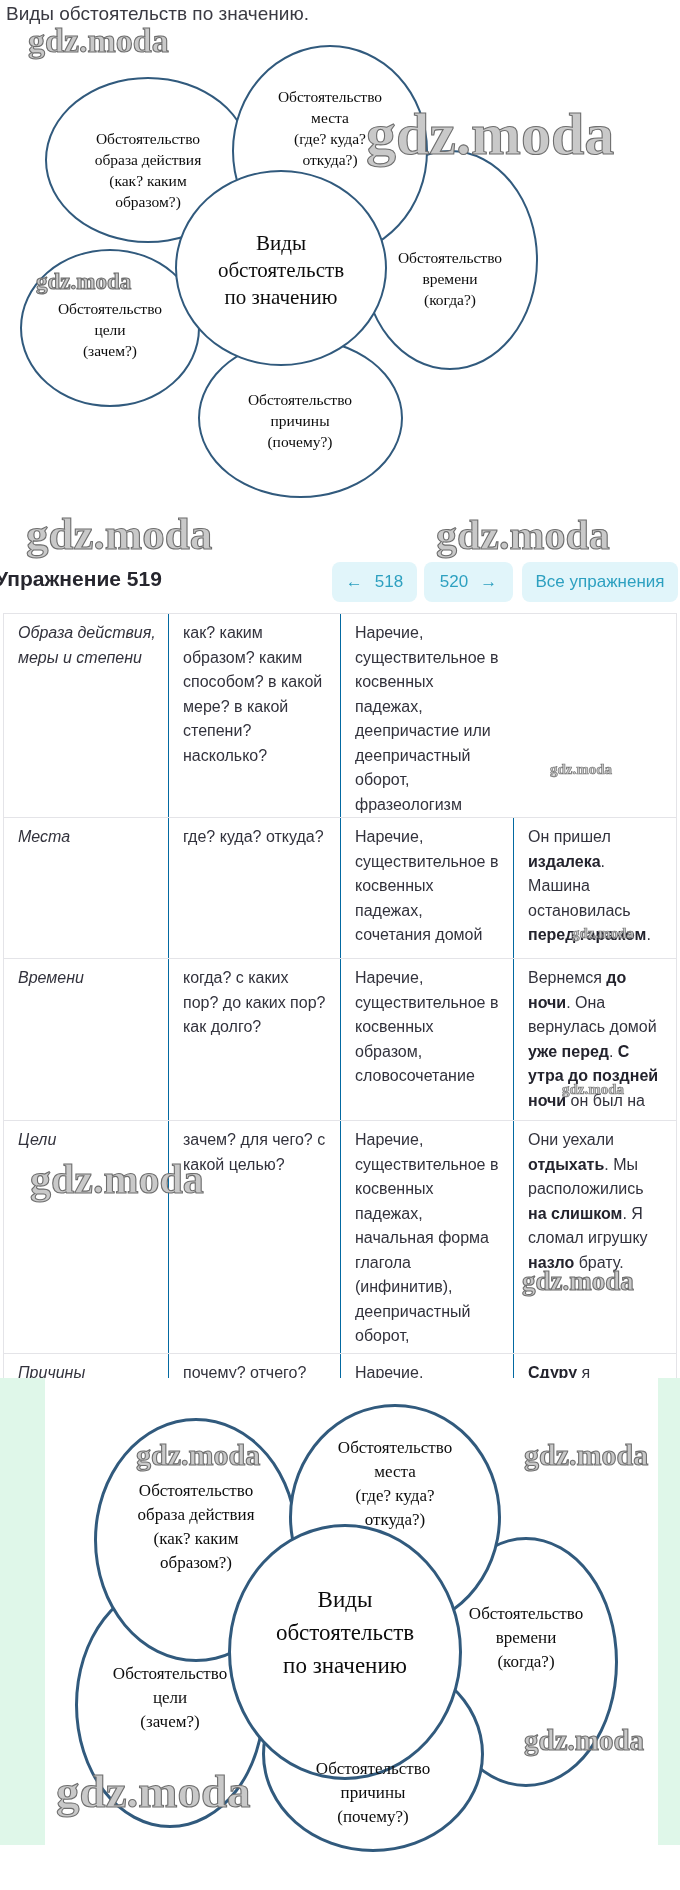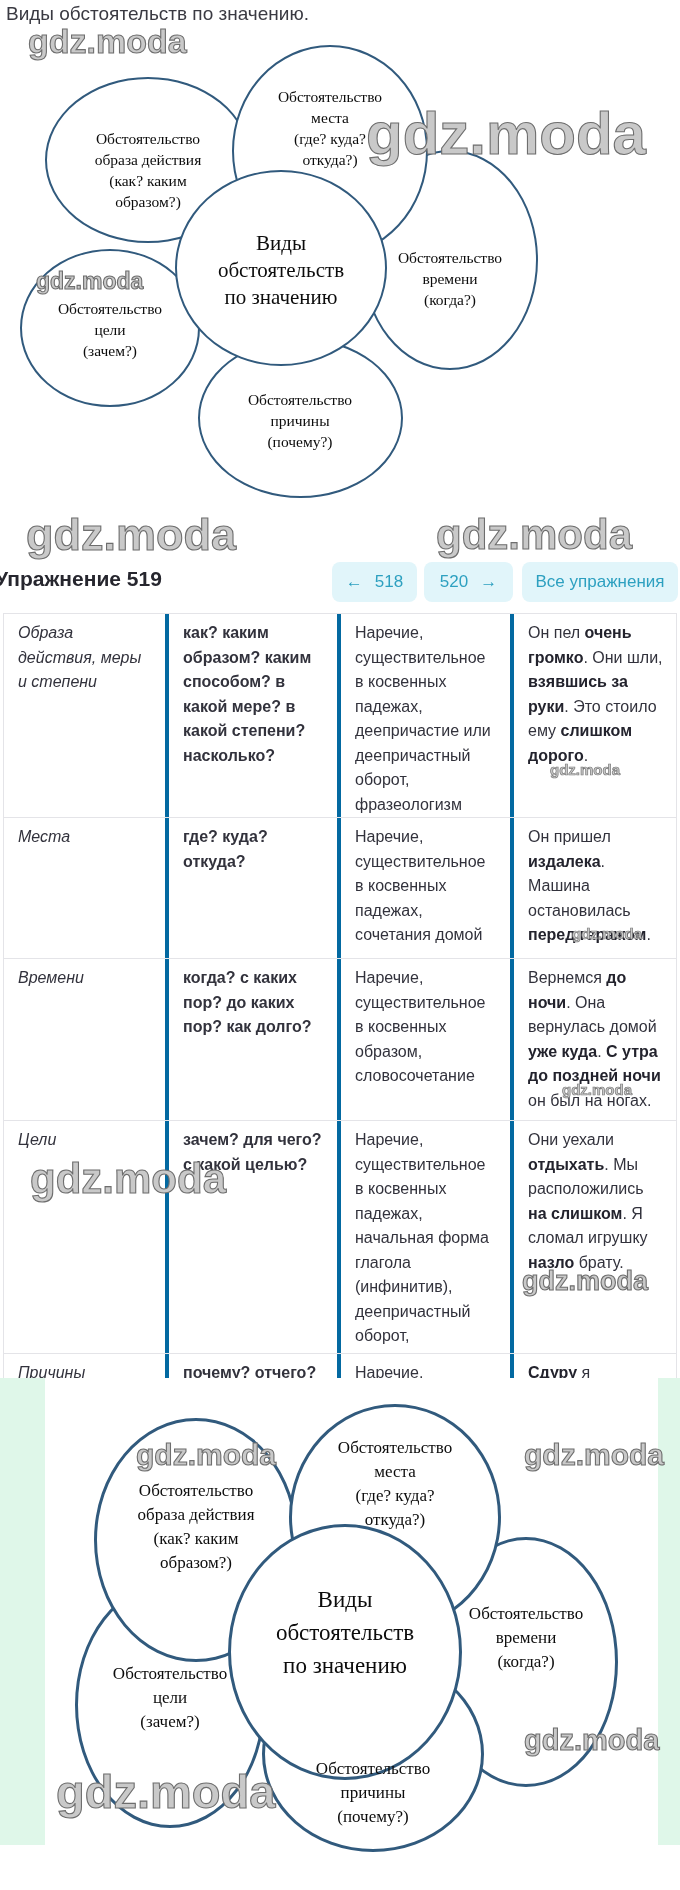--- a/index.html
+++ b/index.html
@@ -3,21 +3,21 @@
 <meta charset="utf-8">
 <style>
   html,body { margin:0; padding:0; background:#fff; }
   #canvas {
     position:relative; width:680px; height:1890px; overflow:hidden;
     background:#fff; font-family:"Liberation Sans","DejaVu Sans",sans-serif;
   }
   
   .abs { position:absolute; }
   .wm {
-    position:absolute; font-family:Liberation Sans, sans-serif;
+    position:absolute; font-family:Liberation Serif, serif;
     font-weight:700; color:#c9c9c9; -webkit-text-stroke:1.1px #6e6e6e;
     white-space:nowrap; z-index:10; pointer-events:none; line-height:1;
   }
   .wm.small { -webkit-text-stroke:0.7px #777; }
   
   .circle {
     position:absolute; background:#fff; border:2.5px solid #315a7d;
     border-radius:50%; box-sizing:border-box;
   }
   .circle.b3 { border-width:3px; }
@@ -41,25 +41,25 @@
   }
   
   #types-table {
     position:absolute; left:3px; top:613px; width:674px; height:767px;
     overflow:hidden; box-sizing:border-box;
     border-top:1px solid #e4e4e8; border-left:1px solid #e4e4e8; border-right:1px solid #e4e4e8;
   }
   .trow { display:flex; border-bottom:1px solid #e4e4e8; box-sizing:border-box; }
   .trow > div {
     box-sizing:border-box; padding:7px 12px 0 14px; font-size:16px;
-    line-height:24.5px; color:#32323c; border-right:4px solid #0369a1; overflow:hidden;
+    line-height:24.5px; color:#32323c; border-right:1px solid #0369a1; overflow:hidden;
   }
   .trow > div:last-child { border-right:none; }
   .c1 { width:165px; font-style:italic; }
-  .c2 { width:172px;font-weight:bold; }
+  .c2 { width:172px; }
   .c3 { width:173px; }
   .c4 { width:162px; }
   .r1{height:204px}.r2{height:141px}.r3{height:162px}.r4{height:233px}.r5{height:26px; border-bottom:none;}
   .b { font-weight:700; color:#23232d; }
   
   #green-band { left:0; top:1378px; width:680px; height:467px; background:#dff7e9; }
   #white-inner { left:45px; top:1378px; width:613px; height:467px; background:#fff; }
 </style>
 </head>
 <body>
@@ -127,33 +127,32 @@
   </button>
   <button class="navbtn" style="left:522px; width:156px;">
     <span>Все упражнения</span>
   </button>
 
   <div id="types-table">
     <div class="trow r1">
       <div class="c1">Образа действия, меры и степени</div>
       <div class="c2">как? каким образом? каким способом? в какой мере? в какой степени? насколько?</div>
       <div class="c3">Наречие, существительное в косвенных падежах, деепричастие или деепричастный оборот, фразеологизм</div>
-      <div class="c4"><span>Он пел </span><span class="b">очень громко</span><span>. Они шли, </span><span class="b">взявшись за руки</span><span>. Это стоило ему </span><span class="b">слишком дорого</span><span>.</span></div>
     </div>
     <div class="trow r2">
       <div class="c1">Места</div>
       <div class="c2">где? куда? откуда?</div>
       <div class="c3">Наречие, существительное в косвенных падежах, сочетания домой</div>
       <div class="c4"><span>Он пришел </span><span class="b">издалека</span><span>. Машина остановилась </span><span class="b">перед гаражом</span><span>.</span></div>
     </div>
     <div class="trow r3">
       <div class="c1">Времени</div>
       <div class="c2">когда? с каких пор? до каких пор? как долго?</div>
       <div class="c3">Наречие, существительное в косвенных образом, словосочетание</div>
-      <div class="c4"><span>Вернемся </span><span class="b">до ночи</span><span>. Она вернулась домой </span><span class="b">уже куда</span><span>. </span><span class="b">С утра до поздней ночи</span><span> он был на ногах.</span></div>
+      <div class="c4"><span>Вернемся </span><span class="b">до ночи</span><span>. Она вернулась домой </span><span class="b">уже перед</span><span>. </span><span class="b">С утра до поздней ночи</span><span> он был на ногах.</span></div>
     </div>
     <div class="trow r4">
       <div class="c1">Цели</div>
       <div class="c2">зачем? для чего? с какой целью?</div>
       <div class="c3">Наречие, существительное в косвенных падежах, начальная форма глагола (инфинитив), деепричастный оборот, фразеологизм</div>
       <div class="c4"><span>Они уехали </span><span class="b">отдыхать</span><span>. Мы расположились </span><span class="b">на слишком</span><span>. Я сломал игрушку </span><span class="b">назло</span><span> брату.</span></div>
     </div>
     <div class="trow r5">
       <div class="c1">Причины</div>
       <div class="c2">почему? отчего? по</div>

